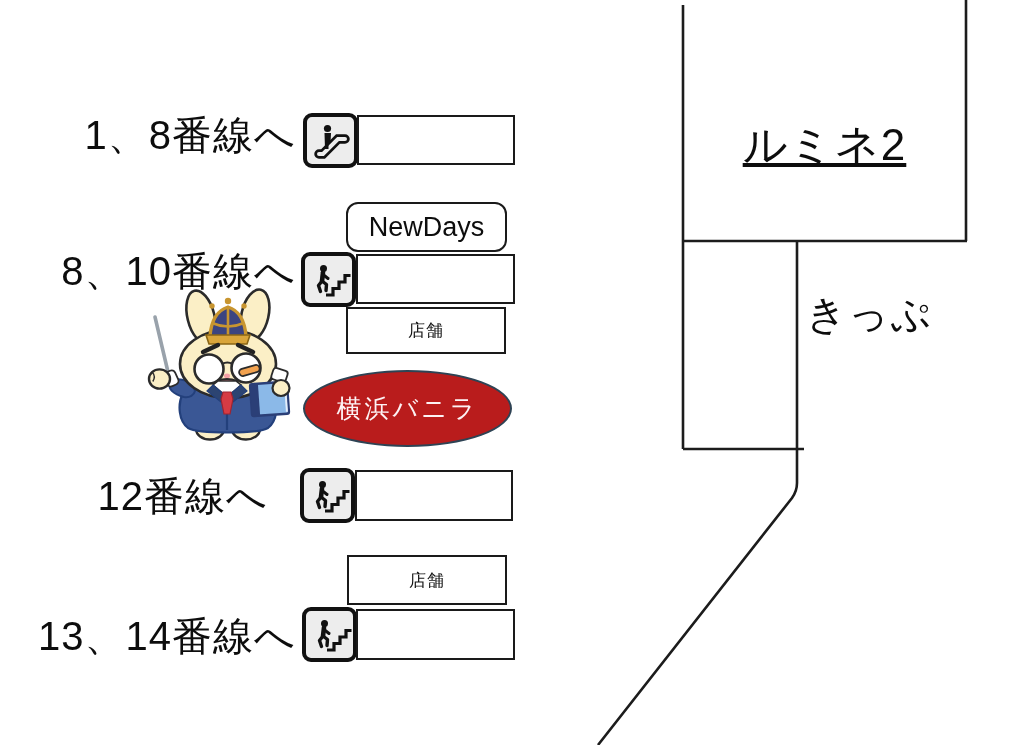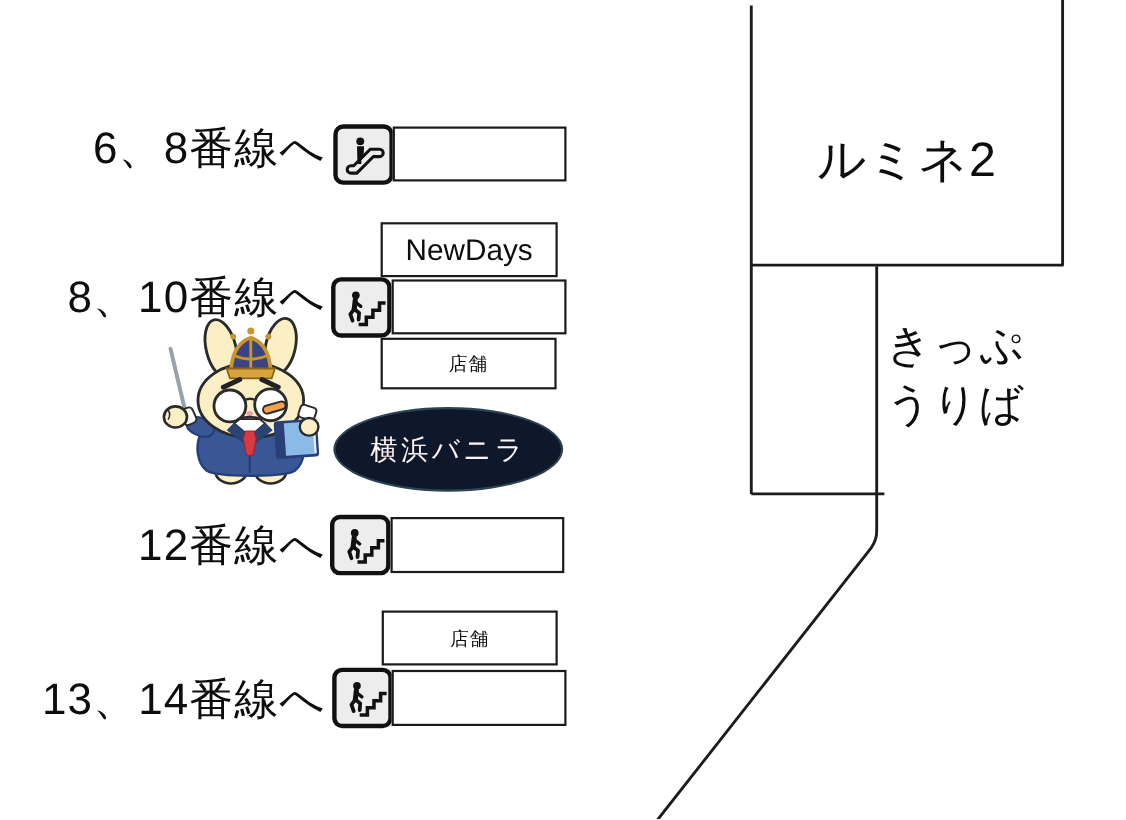--- a/index.html
+++ b/index.html
@@ -17,40 +17,40 @@
     display:flex;align-items:center;justify-content:center;
   }
   .obox{
     position:absolute;box-sizing:border-box;border:2px solid #1a1a1a;background:#fff;
   }
   .shop-box{
     position:absolute;box-sizing:border-box;border:2px solid #1a1a1a;background:#fff;
     display:flex;align-items:center;justify-content:center;
     font-size:17px;color:#0d0d0d;letter-spacing:1px;
   }
-  .shop-box.newdays{font-size:27px;letter-spacing:0;}
+  .shop-box.newdays{font-size:27px;letter-spacing:0;border-radius:12px;}
   .badge{
     position:absolute;left:303px;top:370px;width:209px;height:77px;
     border-radius:50%;border:2px solid #2e4354;box-sizing:border-box;
     display:flex;align-items:center;justify-content:center;
     font-size:25px;letter-spacing:3px;
   }
   .area-label{position:absolute;font-size:40px;color:#0d0d0d;white-space:nowrap;letter-spacing:1px;}
-  .lumine-label{left:683px;top:116px;width:283px;text-align:center;font-size:44px;}
+  .lumine-label{left:683px;top:116px;width:283px;text-align:center;font-size:44px;text-decoration:underline;}
   .ticket-label{left:806px;top:288px;line-height:1.34;}
   .gate-label{left:703px;top:637px;}
   svg{display:block;}
   .overlay{position:absolute;left:0;top:0;pointer-events:none;}
 </style>
 </head>
 <body>
 
 <div class="canvas">
 
-  <div class="plabel" style="right:728px;top:112px;">6、8番線へ</div>
+  <div class="plabel" style="right:728px;top:112px;">1、8番線へ</div>
   <div class="icon-box" style="left:303px;top:113px;">
     <svg width="44" height="44" viewBox="0 0 44 44">
       <path d="M10 35 L14 35 L29 20 L36 20" stroke="#111" stroke-width="9.5" fill="none" stroke-linecap="round"></path>
       <path d="M10 35 L14 35 L29 20 L36 20" stroke="#ededed" stroke-width="4" fill="none" stroke-linecap="round"></path>
       <circle cx="18.5" cy="9.5" r="3.6" fill="#111"></circle>
       <path d="M15.5 14 L22 14 L21.5 24 L19.5 24 L19.5 30 L16 30 Z" fill="#111"></path>
     </svg>
   </div>
   <div class="obox" style="left:357px;top:115px;width:158px;height:50px;"></div>
 
@@ -130,25 +130,25 @@
     </g>
 
     <rect x="272" y="369" width="15" height="12" rx="3" fill="#ffffff" stroke="#2b2b2b" stroke-width="1.8" transform="rotate(18 279 375)"></rect>
     <ellipse cx="281" cy="388" rx="8.5" ry="8" fill="#FBEFC6" stroke="#2b2b2b" stroke-width="2.2"></ellipse>
 
     <rect x="165" y="371" width="12" height="15" rx="4" fill="#ffffff" stroke="#2b2b2b" stroke-width="1.8" transform="rotate(-24 171 378)"></rect>
     <ellipse cx="159.5" cy="379" rx="10.5" ry="9.6" fill="#FBEFC6" stroke="#2b2b2b" stroke-width="2.4"></ellipse>
     <path d="M152.5 372.5 Q156 376.5 152.8 381.5" stroke="#2b2b2b" stroke-width="1.4" fill="none"></path>
   </svg>
 
-  <div class="badge" style="background: #0f172a; color: rgb(253, 242, 244);">
+  <div class="badge" style="background: #b91c1c; color: rgb(253, 242, 244);">
     <span>横浜バニラ</span>
   </div>
 
-  <div class="plabel" style="right:728px;top:473px;">12番線へ</div>
+  <div class="plabel" style="right:756px;top:473px;">12番線へ</div>
   <div class="icon-box" style="left:300px;top:468px;">
     <svg width="44" height="44" viewBox="0 0 44 44">
       <path d="M19 37 H26 V30.5 H32 V24 H38 V17.5 H43.5" stroke="#111" stroke-width="3.2" fill="none"></path>
       <circle cx="16.5" cy="10.5" r="3.5" fill="#111"></circle>
       <line x1="16" y1="14.5" x2="15" y2="23" stroke="#111" stroke-width="4.6" stroke-linecap="round"></line>
       <line x1="16" y1="16.5" x2="21" y2="20.5" stroke="#111" stroke-width="3" stroke-linecap="round"></line>
       <path d="M15 23 L19.5 26.5 L19 32.5" stroke="#111" stroke-width="3.4" fill="none" stroke-linecap="round" stroke-linejoin="round"></path>
       <path d="M15 23 L11.5 27.5 L13.5 33.5" stroke="#111" stroke-width="3.4" fill="none" stroke-linecap="round" stroke-linejoin="round"></path>
     </svg>
   </div>
@@ -178,17 +178,16 @@
       <path d="M683 241 L967 241"></path>
       <path d="M683 449 L804 449"></path>
       <path d="M797 242 L797 483 Q797 491 792 498 L598 745"></path>
     </g>
   </svg>
 
   <div class="area-label lumine-label">ルミネ2</div>
 
   <div class="area-label ticket-label">
     <div>きっぷ</div>
-    <div>うりば</div>
   </div>
 
 
 </div>
 
 </body></html>

